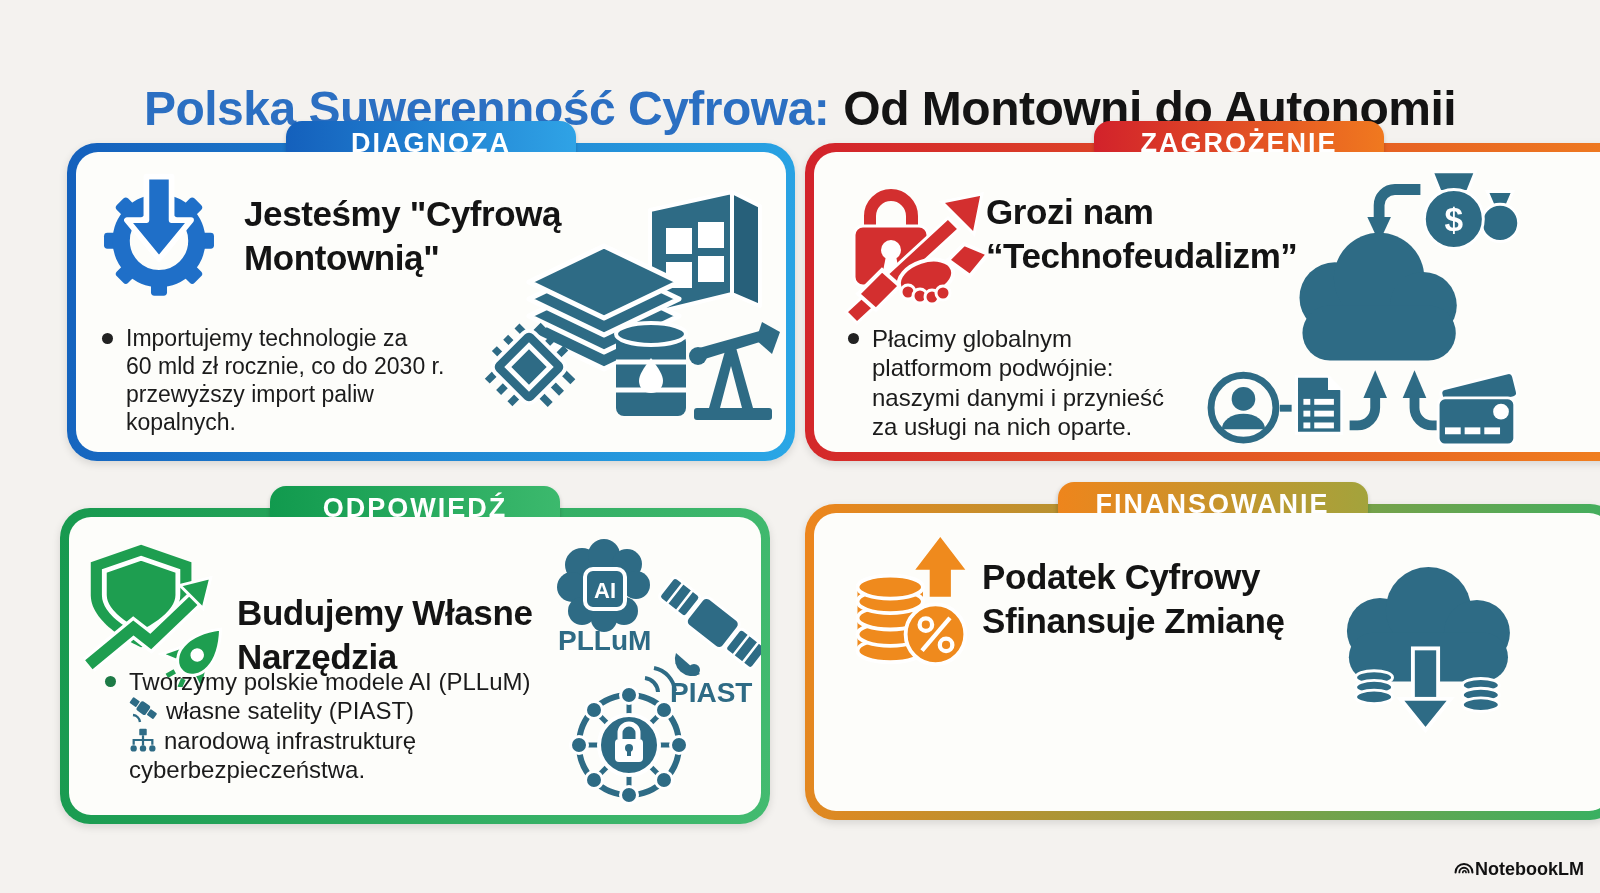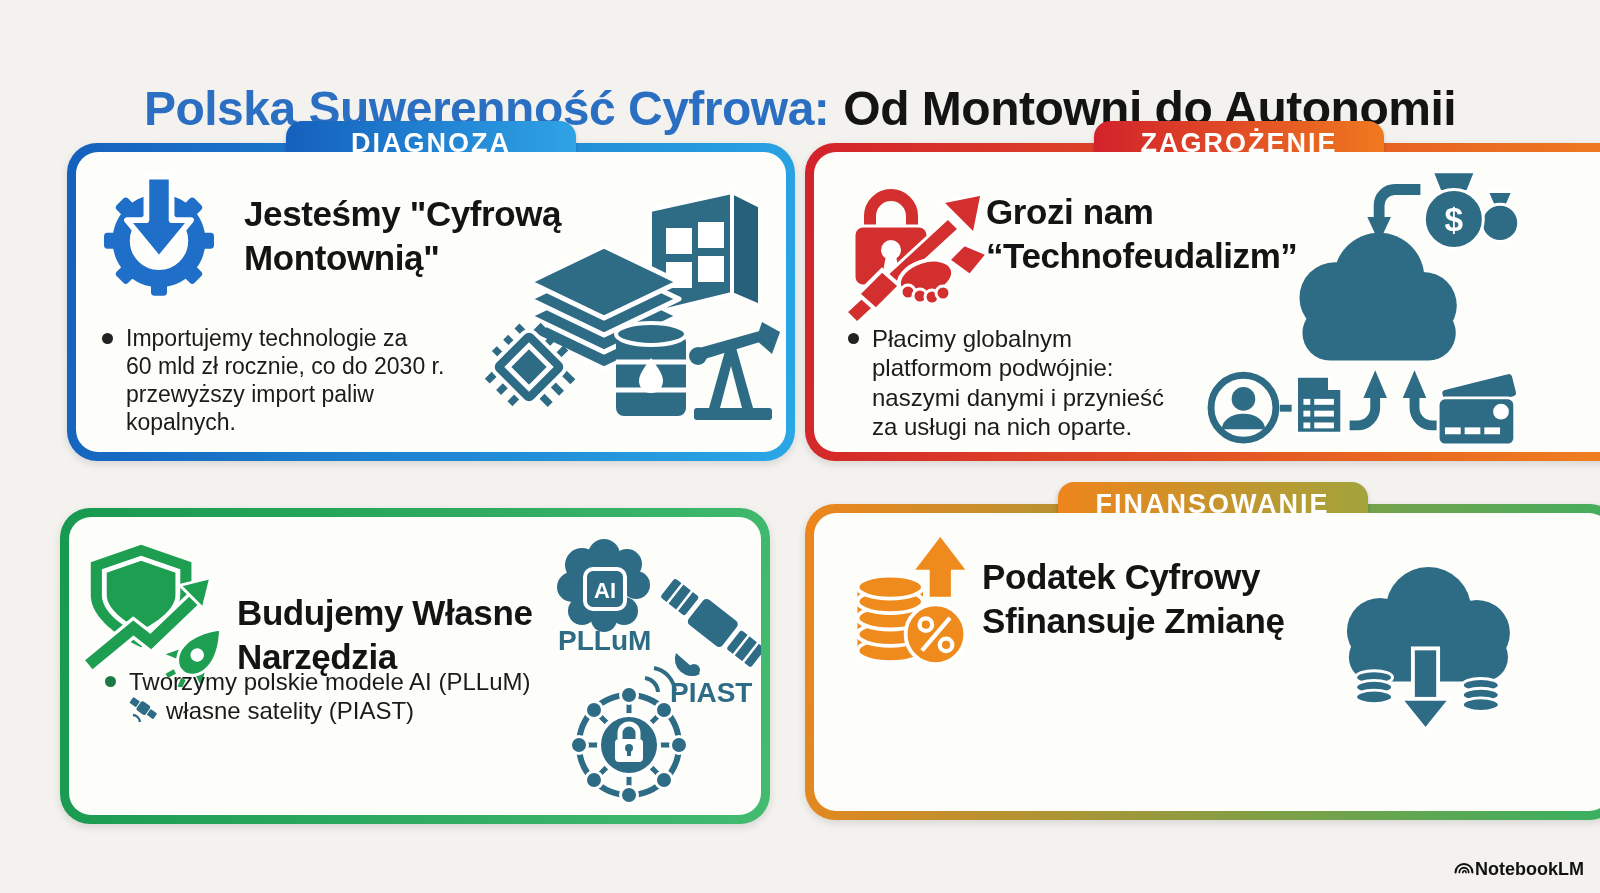--- a/index.html
+++ b/index.html
@@ -262,20 +262,21 @@
               <rect x="277" y="272" width="16" height="7"></rect>
               <rect x="297" y="272" width="16" height="7"></rect>
           </g>
         </g>
       </g>
     </svg>
   </div>
 </section>
 
 <section class="card card3">
+  <div class="badge badge3">ODPOWIEDŹ</div>
   <div class="card-inner">
     <svg class="main-icon" width="160" height="150" viewBox="0 0 165 155">
       <path d="M64,8 L116,26 V60 C116,92 64,114 64,114 C64,114 12,92 12,60 V26 Z" fill="#1e9e50"></path>
       <path d="M64,22 L102,35 V60 C102,82 64,99 64,99 C64,99 26,82 26,60 V35 Z" fill="none" stroke="#fff" stroke-width="5"></path>
       <polyline points="10,132 56,94 74,108 120,64" fill="none" stroke="#fff" stroke-width="19"></polyline>
       <polyline points="10,132 56,94 74,108 120,64" fill="none" stroke="#1e9e50" stroke-width="12"></polyline>
       <polygon points="104,50 136,42 128,74" fill="#1e9e50" stroke="#fff" stroke-width="3"></polygon>
       <g transform="rotate(42 122 122)" fill="#1e9e50" stroke="#fff" stroke-width="3">
         <polygon points="106,124 94,146 110,140"></polygon>
         <polygon points="138,124 150,146 134,140"></polygon>
@@ -293,20 +294,30 @@
       <span>
         <span class="seg"><span class="bullet-text">Tworzymy polskie modele AI (PLLuM)</span></span>
         <span class="seg"><svg class="inline-icon" width="30" height="26" viewBox="0 0 30 26">
               <g transform="rotate(35 15 11)" fill="#2e6b85">
                 <rect x="0" y="8" width="8" height="7" rx="1"></rect>
                 <rect x="21" y="8" width="8" height="7" rx="1"></rect>
                 <rect x="9" y="6" width="11" height="11" rx="2"></rect>
               </g>
               <path d="M4,18 a8,8 0 0 1 7,7" stroke="#2e6b85" fill="none" stroke-width="2.4"></path>
             </svg><span class="bullet-text">własne satelity (PIAST)</span></span>
+        <span class="seg"><svg class="inline-icon" width="28" height="26" viewBox="0 0 30 26">
+              <g fill="#2e6b85">
+                <rect x="11" y="1" width="8" height="7" rx="1"></rect>
+                <circle cx="5" cy="22" r="3.4"></circle>
+                <circle cx="15" cy="22" r="3.4"></circle>
+                <circle cx="25" cy="22" r="3.4"></circle>
+              </g>
+              <path d="M15,8 v5 M5,18 v-5 h20 v5 M15,13 v6" stroke="#2e6b85" stroke-width="2.4" fill="none"></path>
+            </svg><span class="bullet-text">narodową infrastrukturę
+cyberbezpieczeństwa.</span></span>
       </span>
     </div>
 
     <div class="cluster cluster3">
       <svg width="245" height="292" viewBox="0 0 245 292">
 
         <g fill="#2e6b85">
           <circle cx="58" cy="40" r="17"></circle>
             <circle cx="80" cy="30" r="16"></circle>
             <circle cx="103" cy="39" r="15"></circle>

